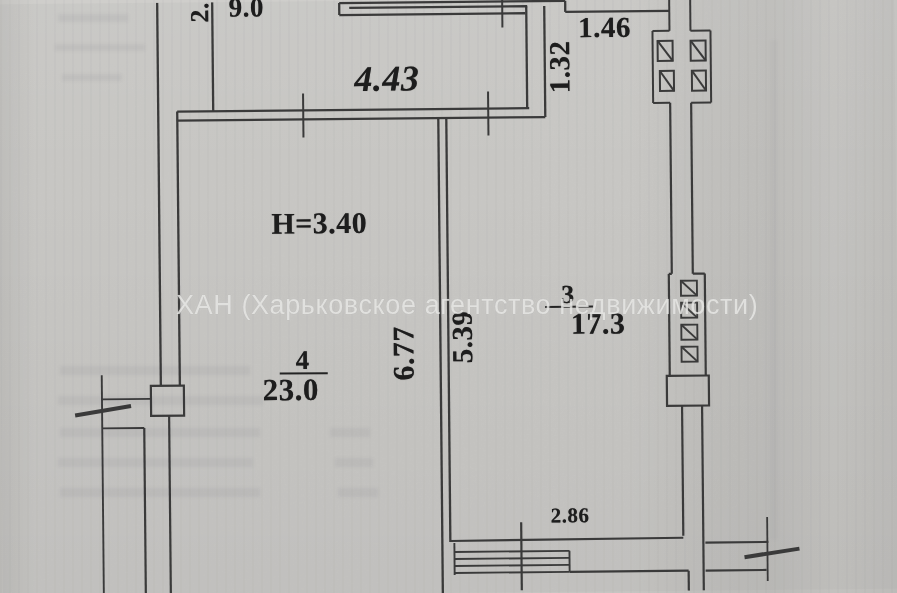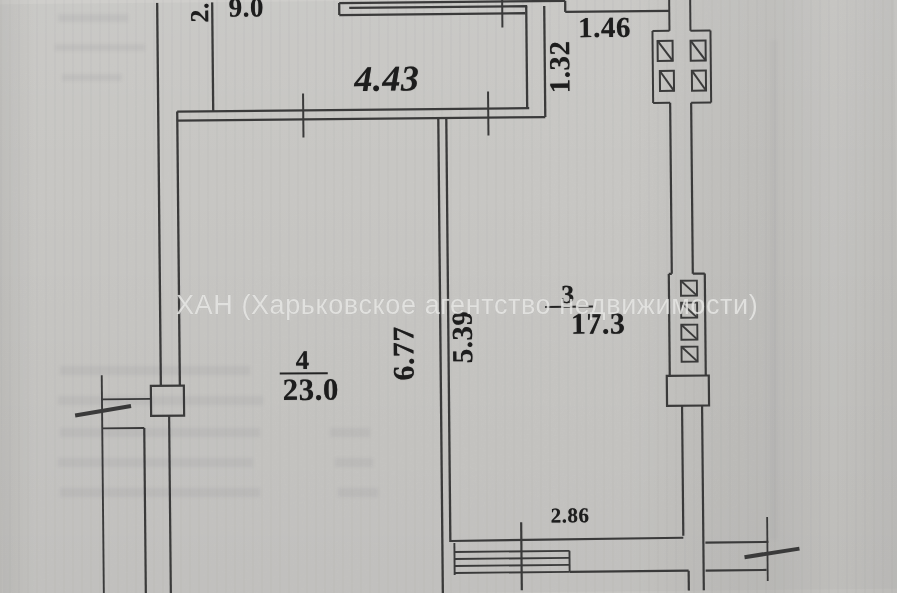--- a/index.html
+++ b/index.html
@@ -164,31 +164,32 @@
         <line x1="143" y1="425" x2="143" y2="593"></line>
         <line x1="168" y1="413" x2="168" y2="593"></line>
       </g>
     </svg>
 
     <div class="lbl rot" style="left:203px;top:10px;font-size:26px;">2.</div>
     <div class="lbl" style="left:249px;top:6px;font-size:27px;">9.0</div>
     <div class="lbl" style="left:389px;top:78px;font-size:36px;font-style:italic;">4.43</div>
     <div class="lbl" style="left:607px;top:29px;font-size:29px;">1.46</div>
     <div class="lbl rot" style="left:562px;top:68px;font-size:29px;">1.32</div>
+    <div class="lbl" style="left:320px;top:222px;font-size:30px;">H=3.40</div>
     <div class="lbl rot" style="left:403px;top:353px;font-size:30px;">6.77</div>
     <div class="lbl rot" style="left:462px;top:337px;font-size:29px;">5.39</div>
     <div class="lbl" style="left:568px;top:517px;font-size:21px;">2.86</div>
 
     <div class="lbl" style="left:568px;top:296px;font-size:26px;">3</div>
     <div class="fracline" style="left:545px;top:307px;width:48px;"></div>
     <div class="lbl" style="left:570px;top:325px;font-size:30px;margin-left:28px;">17.3</div>
 
     <div class="lbl" style="left:302px;top:359px;font-size:27px;">4</div>
     <div class="fracline" style="left:279px;top:371px;width:48px;"></div>
-    <div class="lbl" style="left:310px;top:388px;font-size:31px;">23.0</div>
+    <div class="lbl" style="left:290px;top:388px;font-size:31px;">23.0</div>
   </div>
 
   <div>
     <div class="ghost" style="left:58px;top:14px;width:70px;height:8px;"></div>
     <div class="ghost" style="left:55px;top:44px;width:90px;height:7px;"></div>
     <div class="ghost" style="left:62px;top:74px;width:60px;height:7px;"></div>
     <div class="ghost" style="left:60px;top:366px;width:190px;height:9px;"></div>
     <div class="ghost" style="left:58px;top:396px;width:205px;height:9px;"></div>
     <div class="ghost" style="left:60px;top:428px;width:200px;height:9px;"></div>
     <div class="ghost" style="left:330px;top:428px;width:40px;height:9px;"></div>

